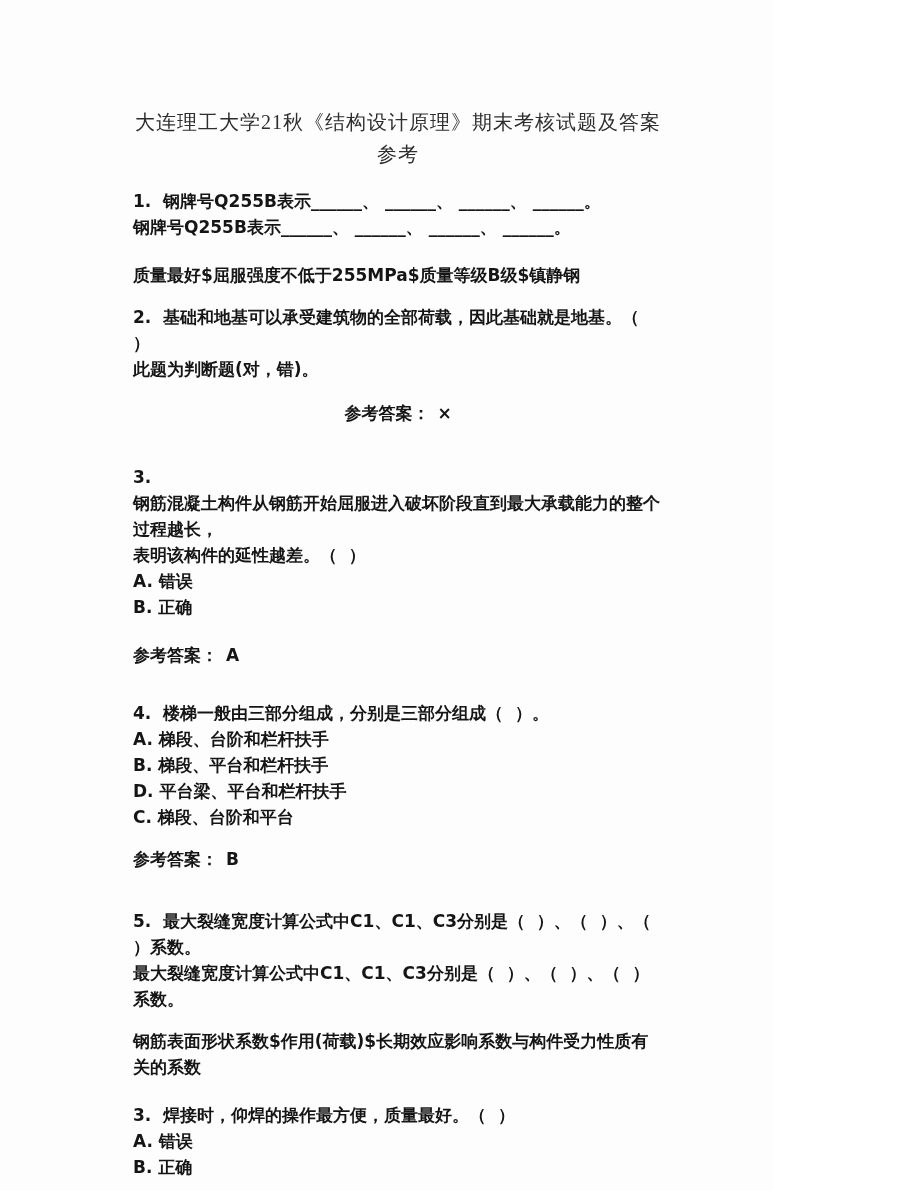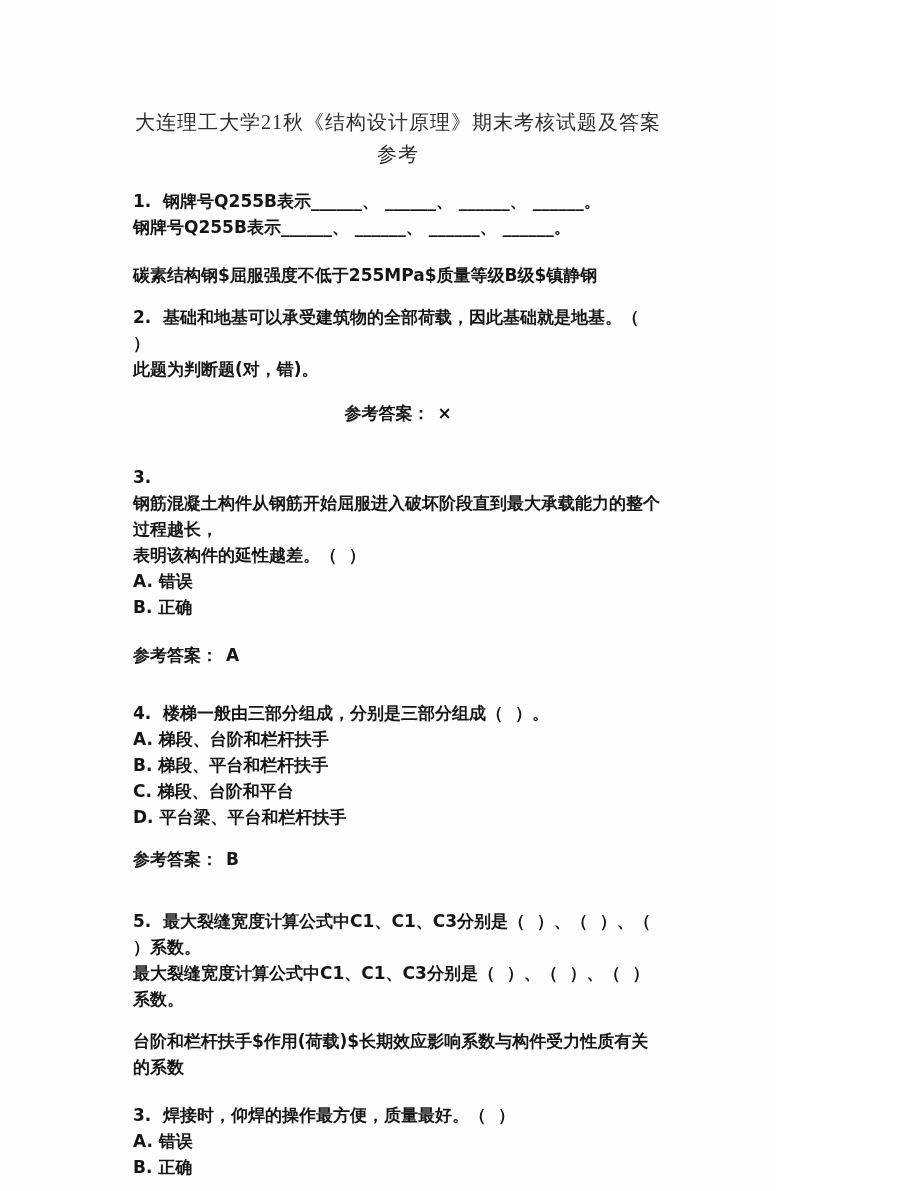--- a/index.html
+++ b/index.html
@@ -48,21 +48,21 @@
 </head>
 <body>
 
 <div class="page">
 
   <div class="doc-title">大连理工大学21秋《结构设计原理》期末考核试题及答案参考</div>
 
   <div>
     <div class="line mt-q1">1.  钢牌号Q255B表示______、 ______、 ______、 ______。</div>
     <div class="line">钢牌号Q255B表示______、 ______、 ______、 ______。</div>
-    <div class="line mt-a1">碳素结构钢$屈服强度不低于255MPa$质量等级B级$镇静钢</div>
+    <div class="line mt-a1">质量最好$屈服强度不低于255MPa$质量等级B级$镇静钢</div>
   </div>
 
   <div>
     <div class="line mt-q2">2.  基础和地基可以承受建筑物的全部荷载，因此基础就是地基。（  ）</div>
     <div class="line">此题为判断题(对，错)。</div>
     <div class="line mt-a2"><span>参考答案：</span><span class="ans-value">×</span></div>
   </div>
 
   <div>
     <div class="line mt-q3">3.</div>
@@ -70,29 +70,29 @@
     <div class="line">表明该构件的延性越差。（  ）</div>
     <div class="line">A. 错误</div>
     <div class="line">B. 正确</div>
     <div class="line mt-a3"><span>参考答案：</span><span class="ans-value">A</span></div>
   </div>
 
   <div>
     <div class="line mt-q4">4.  楼梯一般由三部分组成，分别是三部分组成（  ）。</div>
     <div class="line">A. 梯段、台阶和栏杆扶手</div>
     <div class="line">B. 梯段、平台和栏杆扶手</div>
+    <div class="line">D. 平台梁、平台和栏杆扶手</div>
     <div class="line">C. 梯段、台阶和平台</div>
-    <div class="line">D. 平台梁、平台和栏杆扶手</div>
     <div class="line mt-a4"><span>参考答案：</span><span class="ans-value">B</span></div>
   </div>
 
   <div>
     <div class="line mt-q5">5.  最大裂缝宽度计算公式中C1、C1、C3分别是（  ）、（  ）、（  ）系数。</div>
     <div class="line">最大裂缝宽度计算公式中C1、C1、C3分别是（  ）、（  ）、（  ）系数。</div>
-    <div class="line mt-a5">台阶和栏杆扶手$作用(荷载)$长期效应影响系数与构件受力性质有关的系数</div>
+    <div class="line mt-a5">钢筋表面形状系数$作用(荷载)$长期效应影响系数与构件受力性质有关的系数</div>
   </div>
 
   <div>
     <div class="line mt-q6">3.  焊接时，仰焊的操作最方便，质量最好。（  ）</div>
     <div class="line">A. 错误</div>
     <div class="line">B. 正确</div>
     <div class="line mt-a6"><span>参考答案：</span><span class="ans-value">A</span></div>
   </div>
 
 </div>

